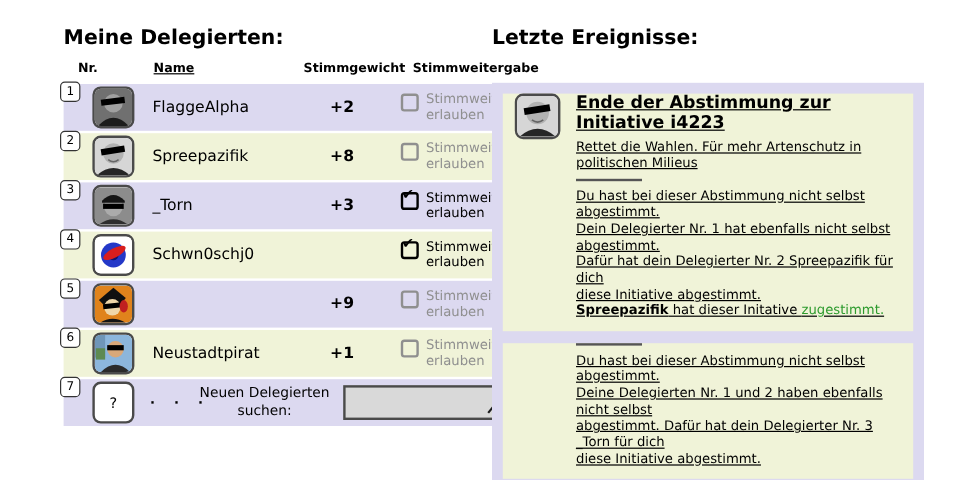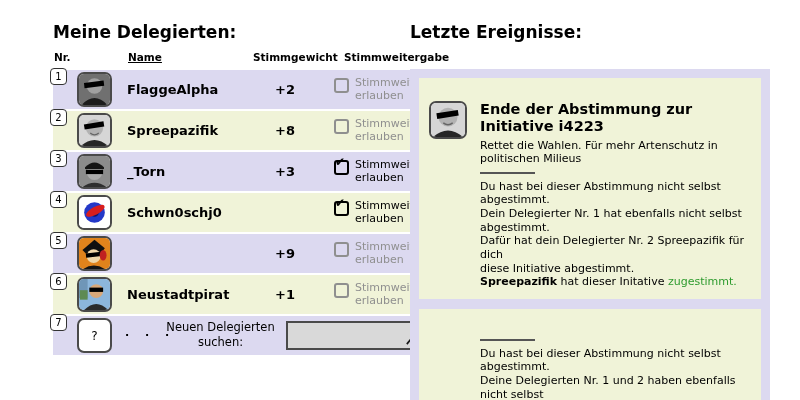--- a/index.html
+++ b/index.html
@@ -10,31 +10,31 @@
     width:800px;height:400px;overflow:hidden;background:#fff;position:relative;
     font-family:"DejaVu Sans","Liberation Sans",sans-serif;color:#000;
   }
   .panel-title{font-size:17px;font-weight:700;margin:0;line-height:21px;}
 
   
   #left-panel{position:absolute;left:20px;top:22px;width:380px;margin-left:33px;}
   .col-headers{position:relative;height:16px;margin-top:8px;margin-bottom:3px;
     font-size:10.5px;font-weight:700;}
   .col-headers span{position:absolute;top:0;white-space:nowrap;}
-  .ch-nr{left:1px;} .ch-name{left:75px;text-decoration:underline;} .ch-weight{left:200px;} .ch-deleg{left:291px;}
+  .ch-nr{left:12px;} .ch-name{left:75px;text-decoration:underline;} .ch-weight{left:200px;} .ch-deleg{left:291px;}
 
   .d-row{position:relative;height:39px;margin-bottom:2px;}
   .d-row.lav{background:var(--lav);} .d-row.yel{background:var(--yel);}
   .nr-box{position:absolute;left:-3px;top:-2px;width:15px;height:15px;background:#fff;
     border:1px solid #333;border-radius:4px;font-size:10px;line-height:15px;
     text-align:center;z-index:2;}
   .avatar{position:absolute;left:24px;top:2px;width:35px;height:35px;box-sizing:border-box;
     border:2px solid var(--line);border-radius:7px;overflow:hidden;background:#fff;}
   .avatar svg{display:block;width:100%;height:100%;}
-  .d-name{position:absolute;left:74px;top:12px;font-size:13px;font-weight:700;white-space:nowrap;}
+  .d-name{position:absolute;left:74px;top:12px;font-size:13px;font-weight:400;white-space:nowrap;}
   .d-weight{position:absolute;left:180px;top:12px;width:62px;text-align:right;
     font-size:13px;font-weight:700;}
   .d-check{position:absolute;left:281px;top:7px;width:100px;display:flex;gap:6px;
     align-items:flex-start;font-size:11px;line-height:1.15;color:#8f8f8f;}
   .checkbox{position:relative;width:11px;height:11px;flex:none;margin-top:1px;
     border:2px solid #8f8f8f;border-radius:3px;background:transparent;cursor:pointer;}
   .d-check.checked{color:#000;}
   .d-check.checked .checkbox{border-color:#000;}
   .d-check.checked .checkbox::after{content:"✔";position:absolute;left:-1px;top:-6px;
     font-size:12px;color:#000;}
@@ -49,21 +49,21 @@
   .search-input-wrap{position:absolute;left:233px;top:5px;width:144px;height:29px;
     box-sizing:border-box;background:#d9d9d9;border:2px solid var(--line);}
   .search-input-wrap input{width:100%;height:100%;box-sizing:border-box;border:none;outline:none;
     background:transparent;font-size:12px;padding:0 24px 0 5px;
     font-family:"DejaVu Sans","Liberation Sans",sans-serif;}
   .search-icon{position:absolute;right:2px;top:1px;width:23px;height:23px;cursor:pointer;}
 
   
   #right-panel{position:absolute;left:410px;top:22px;width:360px;}
   .events-container{margin-top:26px;background:var(--lav);padding:9px;}
-  .event-card{background:var(--yel);padding:23px 10px 10px;margin-bottom:10px;}
+  .event-card{background:var(--yel);padding:0 10px 10px;margin-bottom:10px;text-decoration:underline;}
   .event-card:last-child{margin-bottom:0;}
   .event-header{display:flex;gap:13px;align-items:flex-start;}
   .event-avatar{position:static;width:38px;height:38px;flex:none;}
   .event-title{font-size:14.5px;font-weight:700;line-height:1.2;cursor:pointer;}
   .event-subtitle{font-size:11px;margin-top:3px;}
   .event-divider{width:55px;border-top:2px solid #555;margin:7px 0 6px 51px;}
   .event-body{margin-left:51px;font-size:11px;line-height:1.24;color:#000;}
   .verdict-actor{font-weight:700;}
 </style>
 </head>

